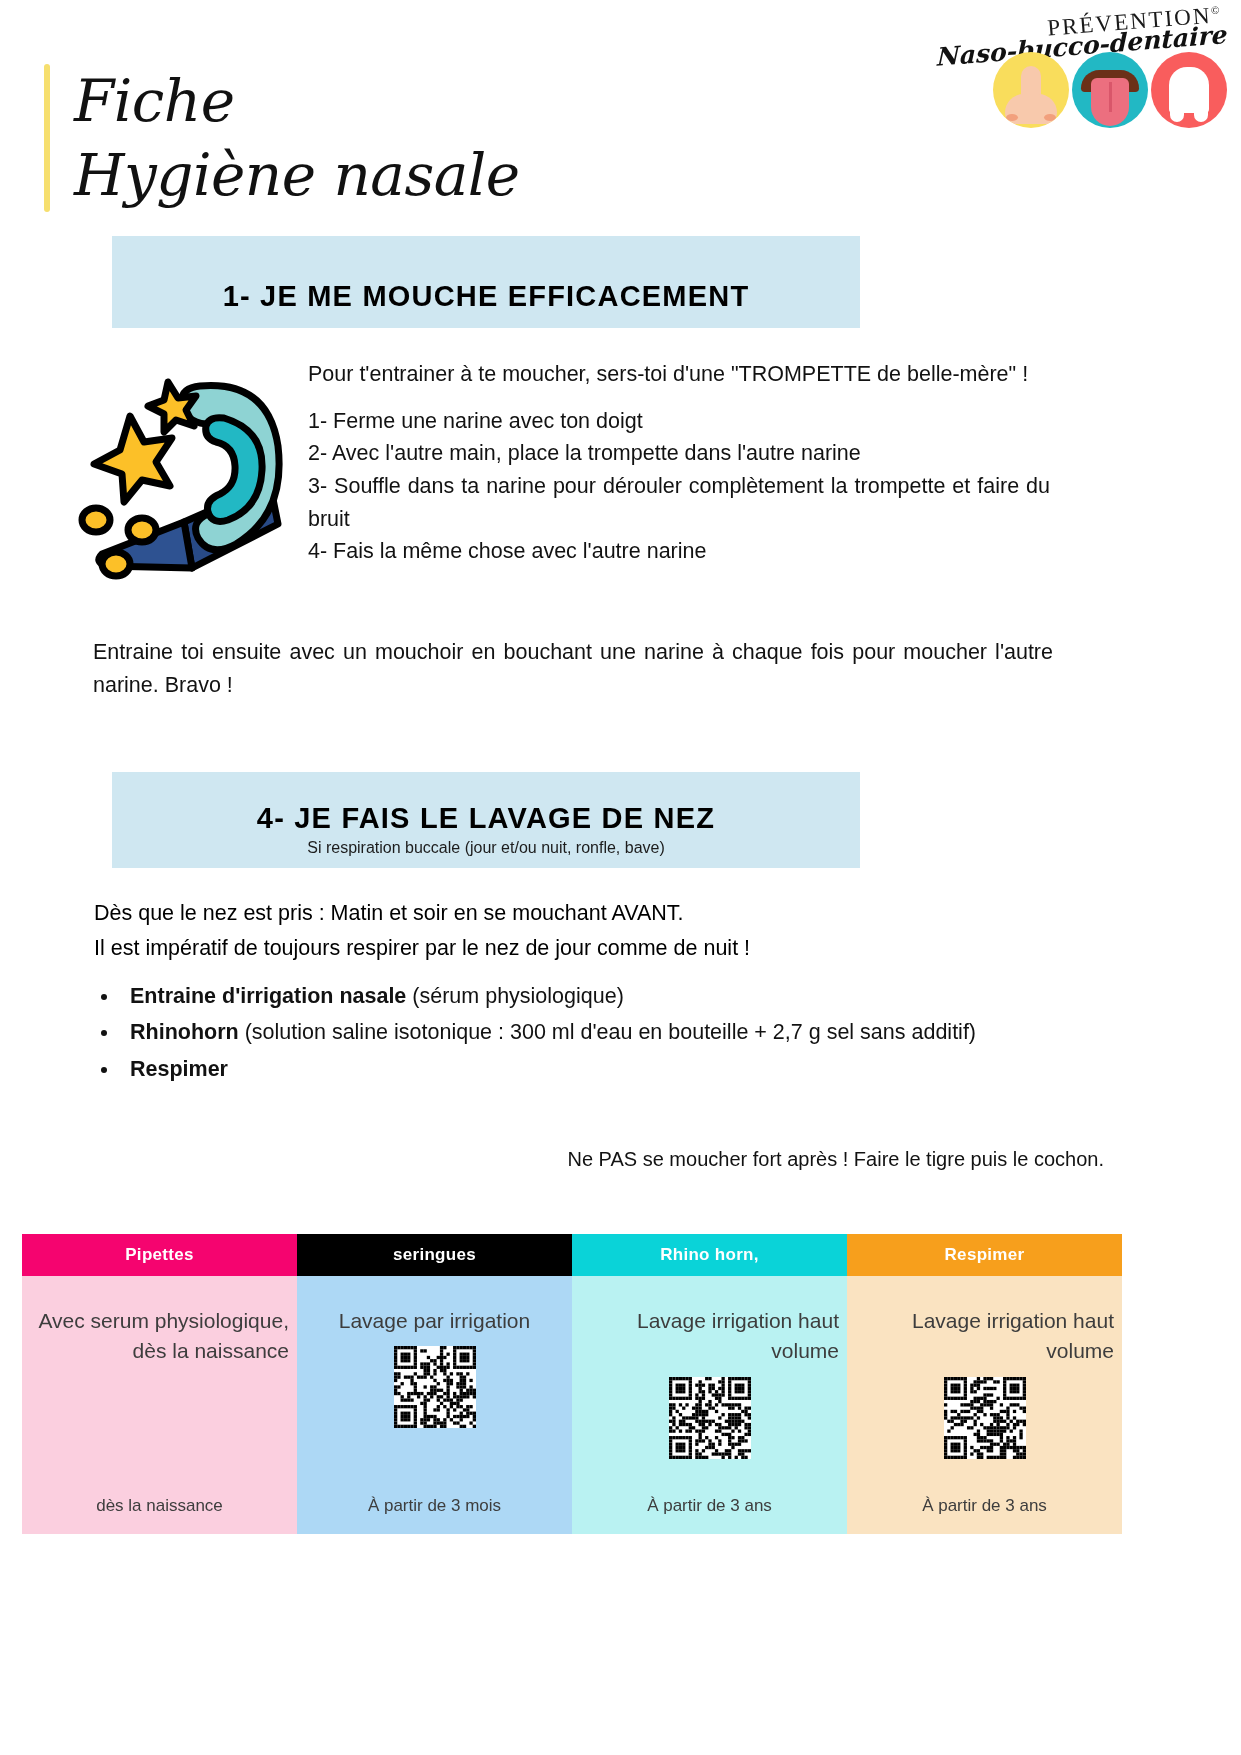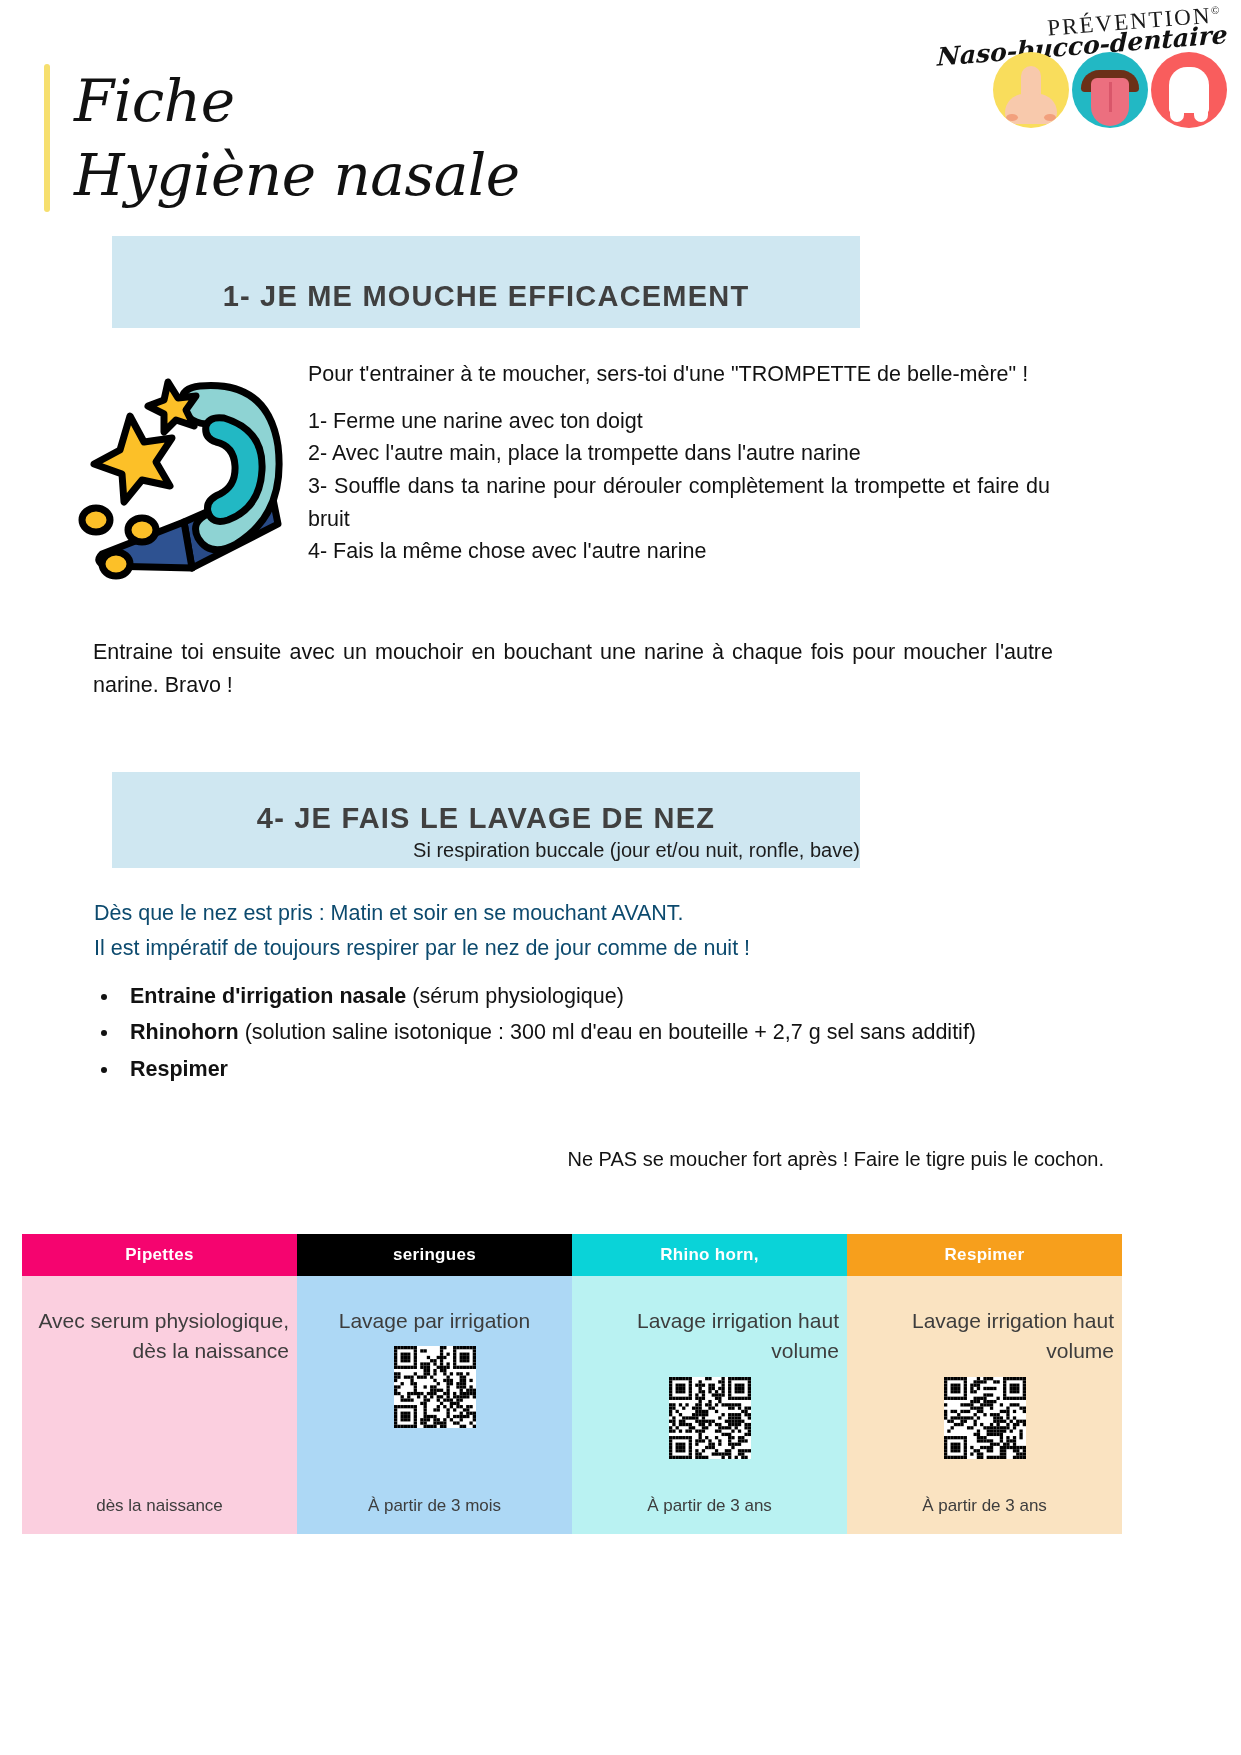--- a/index.html
+++ b/index.html
@@ -57,27 +57,27 @@
   .title-text {
     font-family: "DejaVu Serif", serif; font-style: italic; font-weight: 400;
     font-size: 58px; line-height: 1.28; color: #111; letter-spacing: -0.5px;
   }
 
   
   .band { position: absolute; background: #cfe7f1; }
   .band1 { left: 112px; top: 236px; width: 748px; height: 92px; }
   .band2 { left: 112px; top: 772px; width: 748px; height: 96px; }
   .band-h {
-    font-size: 29px; font-weight: bold; letter-spacing: 1.2px; color: #404040;
+    font-size: 29px; font-weight: bold; letter-spacing: 1.2px; color: #000000;
     text-align: center; white-space: nowrap;
   }
   .band1 .band-h { padding-top: 44px; }
   .band2 .band-h { padding-top: 30px; }
   .band-sub {
-    font-size: 20px; color: #1c1c1c; text-align: right; margin-top: 4px; white-space: nowrap;
+    font-size: 16px; color: #1c1c1c; text-align: center; margin-top: 4px; white-space: nowrap;
   }
 
   
   .s1-body {
     position: absolute; left: 308px; top: 358px; width: 742px;
     font-size: 21.5px; line-height: 1.52; color: #121212;
   }
   .s1-intro { text-align: justify; }
   .s1-steps { margin-top: 14px; }
   .s1-steps .step { text-align: justify; }
@@ -85,21 +85,21 @@
     position: absolute; left: 93px; top: 636px; width: 960px;
     font-size: 21.5px; line-height: 1.52; color: #121212; text-align: justify;
   }
 
   
   .blower { position: absolute; left: 72px; top: 372px; width: 220px; height: 215px; }
 
   
   .s2-intro {
     position: absolute; left: 94px; top: 896px; width: 980px;
-    font-size: 21.5px; line-height: 1.62; color: #0c4a6e;
+    font-size: 21.5px; line-height: 1.62; color: #000000;
   }
   .s2-list {
     position: absolute; left: 120px; top: 980px; width: 940px;
     font-size: 21.5px; line-height: 1.5; color: #121212;
   }
   .s2-list li { margin-bottom: 4px; padding-left: 10px; }
   .s2-list li b { font-weight: bold; }
   .s2-note {
     position: absolute; left: 104px; top: 1148px; width: 1000px;
     font-size: 20px; color: #121212; text-align: right;

